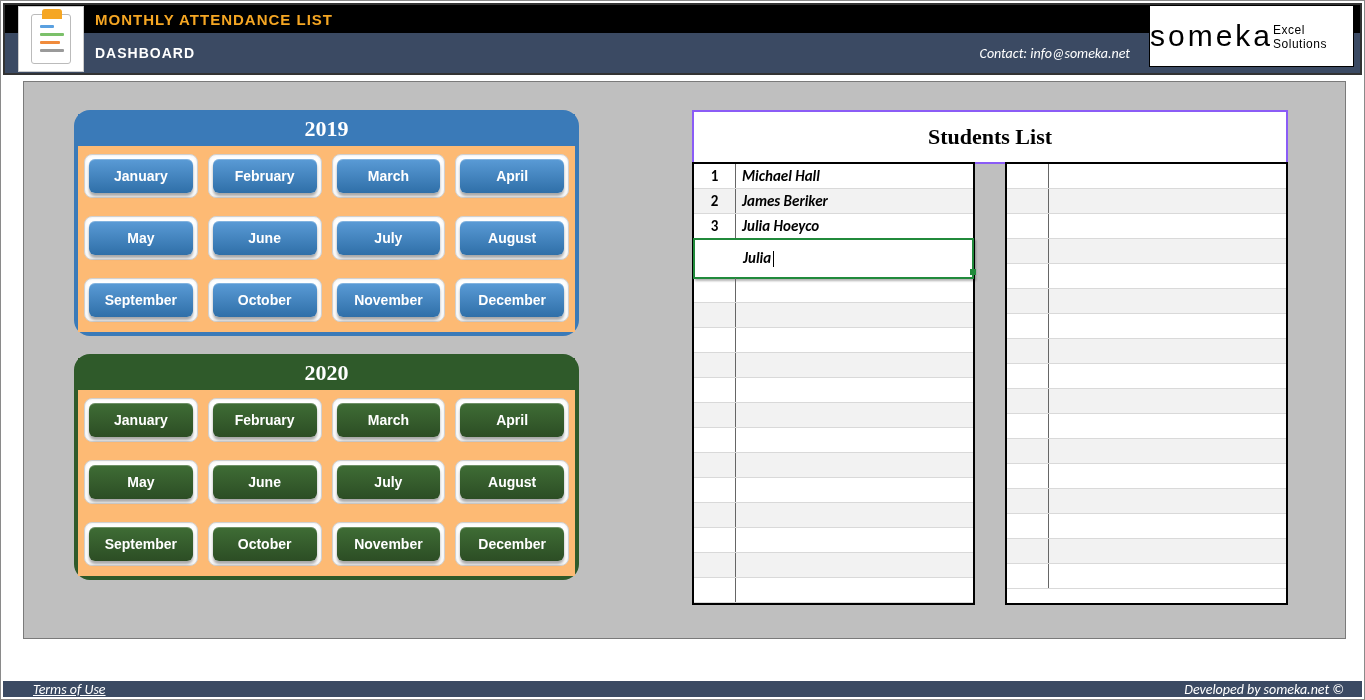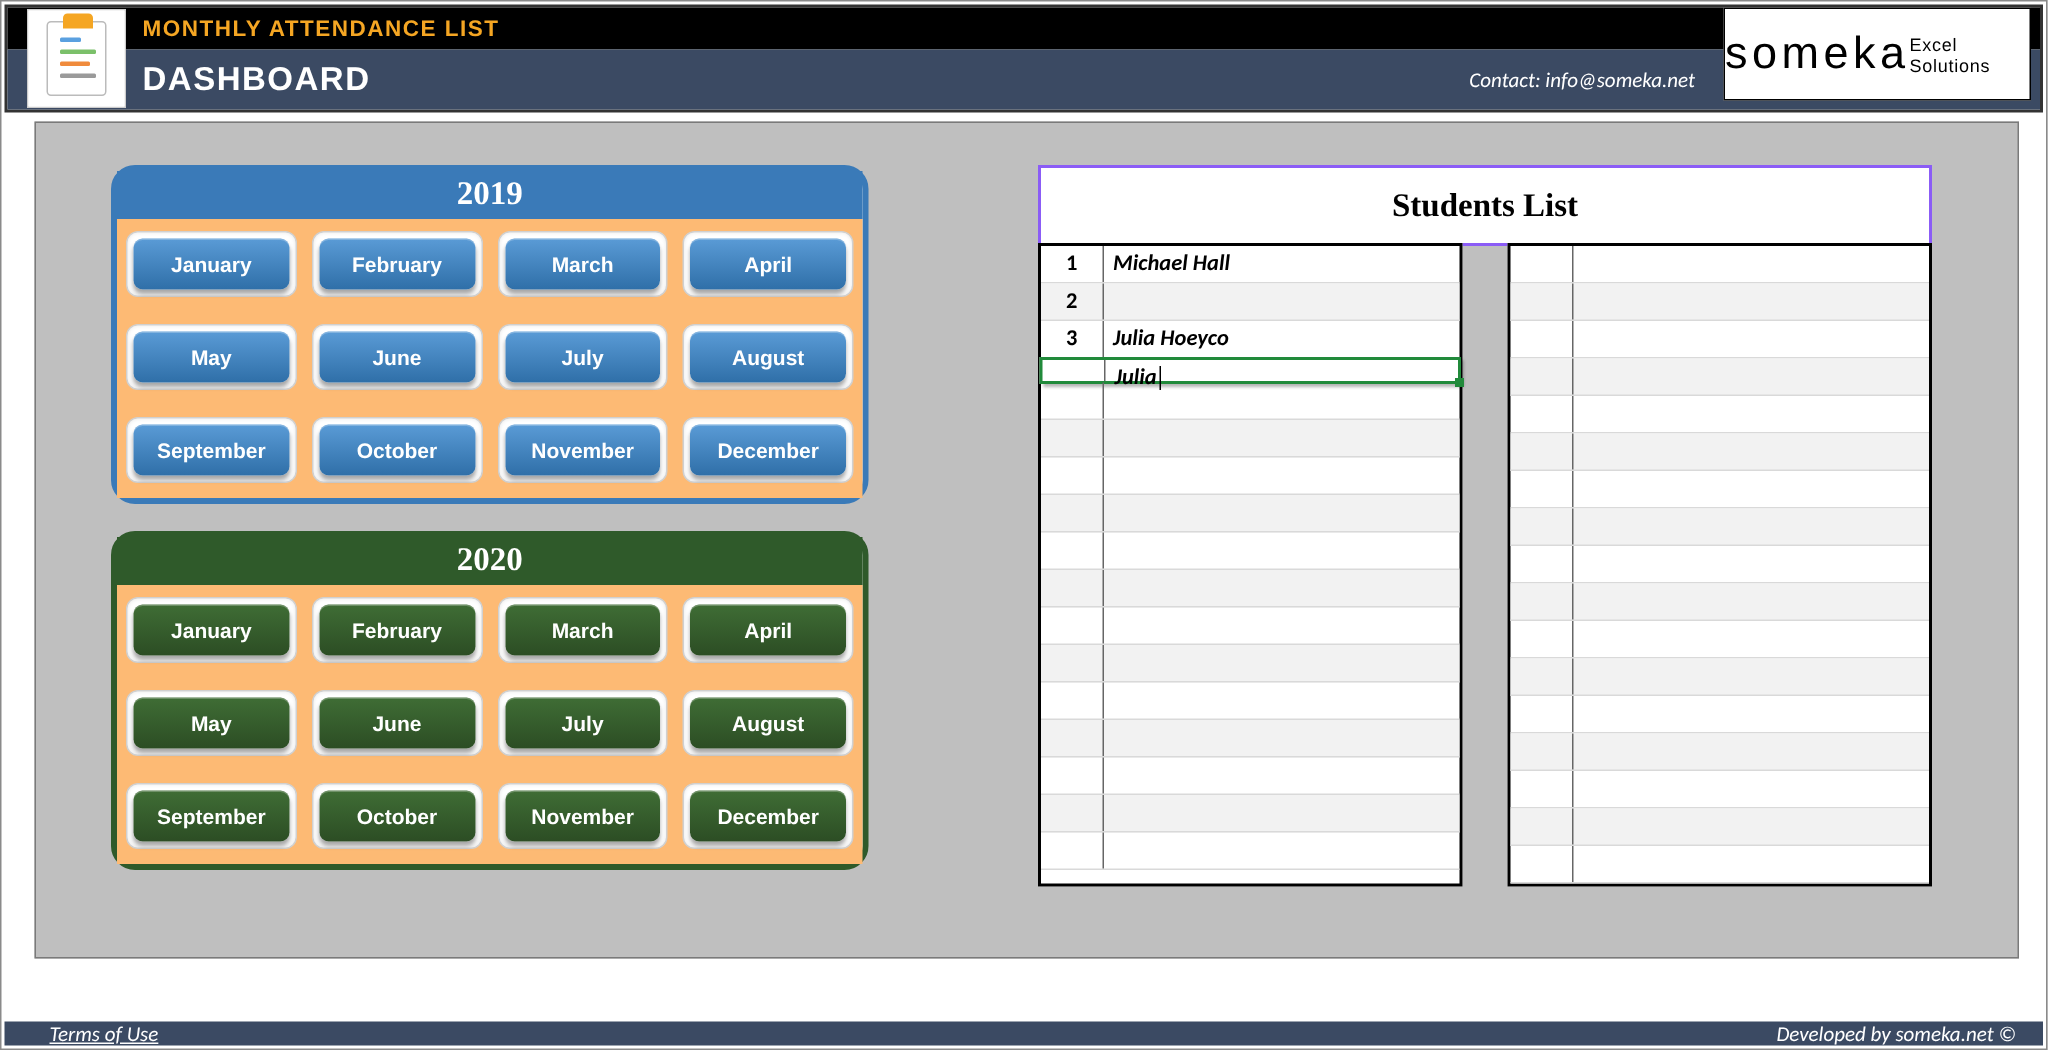--- a/index.html
+++ b/index.html
@@ -66,21 +66,21 @@
   }
   .brand-box .big { font-size:30px; letter-spacing:3px; font-weight:400; color:#000; line-height:1; }
   .brand-box .sub { font-size:12px; color:#000; margin-top:2px; letter-spacing:0.5px;}
 
   .header-bottom {
     background: #3b4a63;
     display:flex; align-items:center;
     height: 40px;
   }
   .dash-title {
-    color:#fff; font-weight:bold; font-size:22px;
+    color:#fff; font-weight:bold; font-size:14px;
     margin-left: 90px;
     font-family: Verdana, sans-serif;
     letter-spacing:1px;
   }
   .contact {
     margin-left:auto; margin-right: 230px;
     color:#fff; font-style:italic; font-size:14px;
   }
 
   
@@ -189,22 +189,23 @@
     font-weight:bold;
     font-size:15px;
     line-height:25px;
     position:relative;
     font-style:italic;
   }
   .editing {
     border:2px solid #218a3b !important;
     background:#fff !important;
     box-shadow: 2px 2px 2px rgba(0,0,0,0.3);
-    height:18px;
+    height:41px;
     margin:-1px;
+    align-items:center;
   }
   .editing .name-cell { font-weight:bold; }
   .cursor-bar {
     display:inline-block;
     width:1px; height:16px;
     background:#000;
     vertical-align:middle;
     margin-left:2px;
   }
   .editing .sq {
@@ -324,20 +325,21 @@
     <div class="students-title">Students List</div>
 
     <div class="list-area">
       <div class="list-col" id="col1">
           <div class="list-row">
             <div class="num-cell">1</div>
             <div class="name-cell">Michael Hall</div>
           </div>
           <div class="list-row">
             <div class="num-cell">2</div>
+            <div class="name-cell">James Beriker</div>
           </div>
           <div class="list-row">
             <div class="num-cell">3</div>
             <div class="name-cell">Julia Hoeyco</div>
           </div>
           <div class="list-row editing">
             <div class="num-cell"></div>
             <div class="name-cell">Julia<span class="cursor-bar"></span><span class="sq"></span></div>
           </div>
           <div class="list-row">

